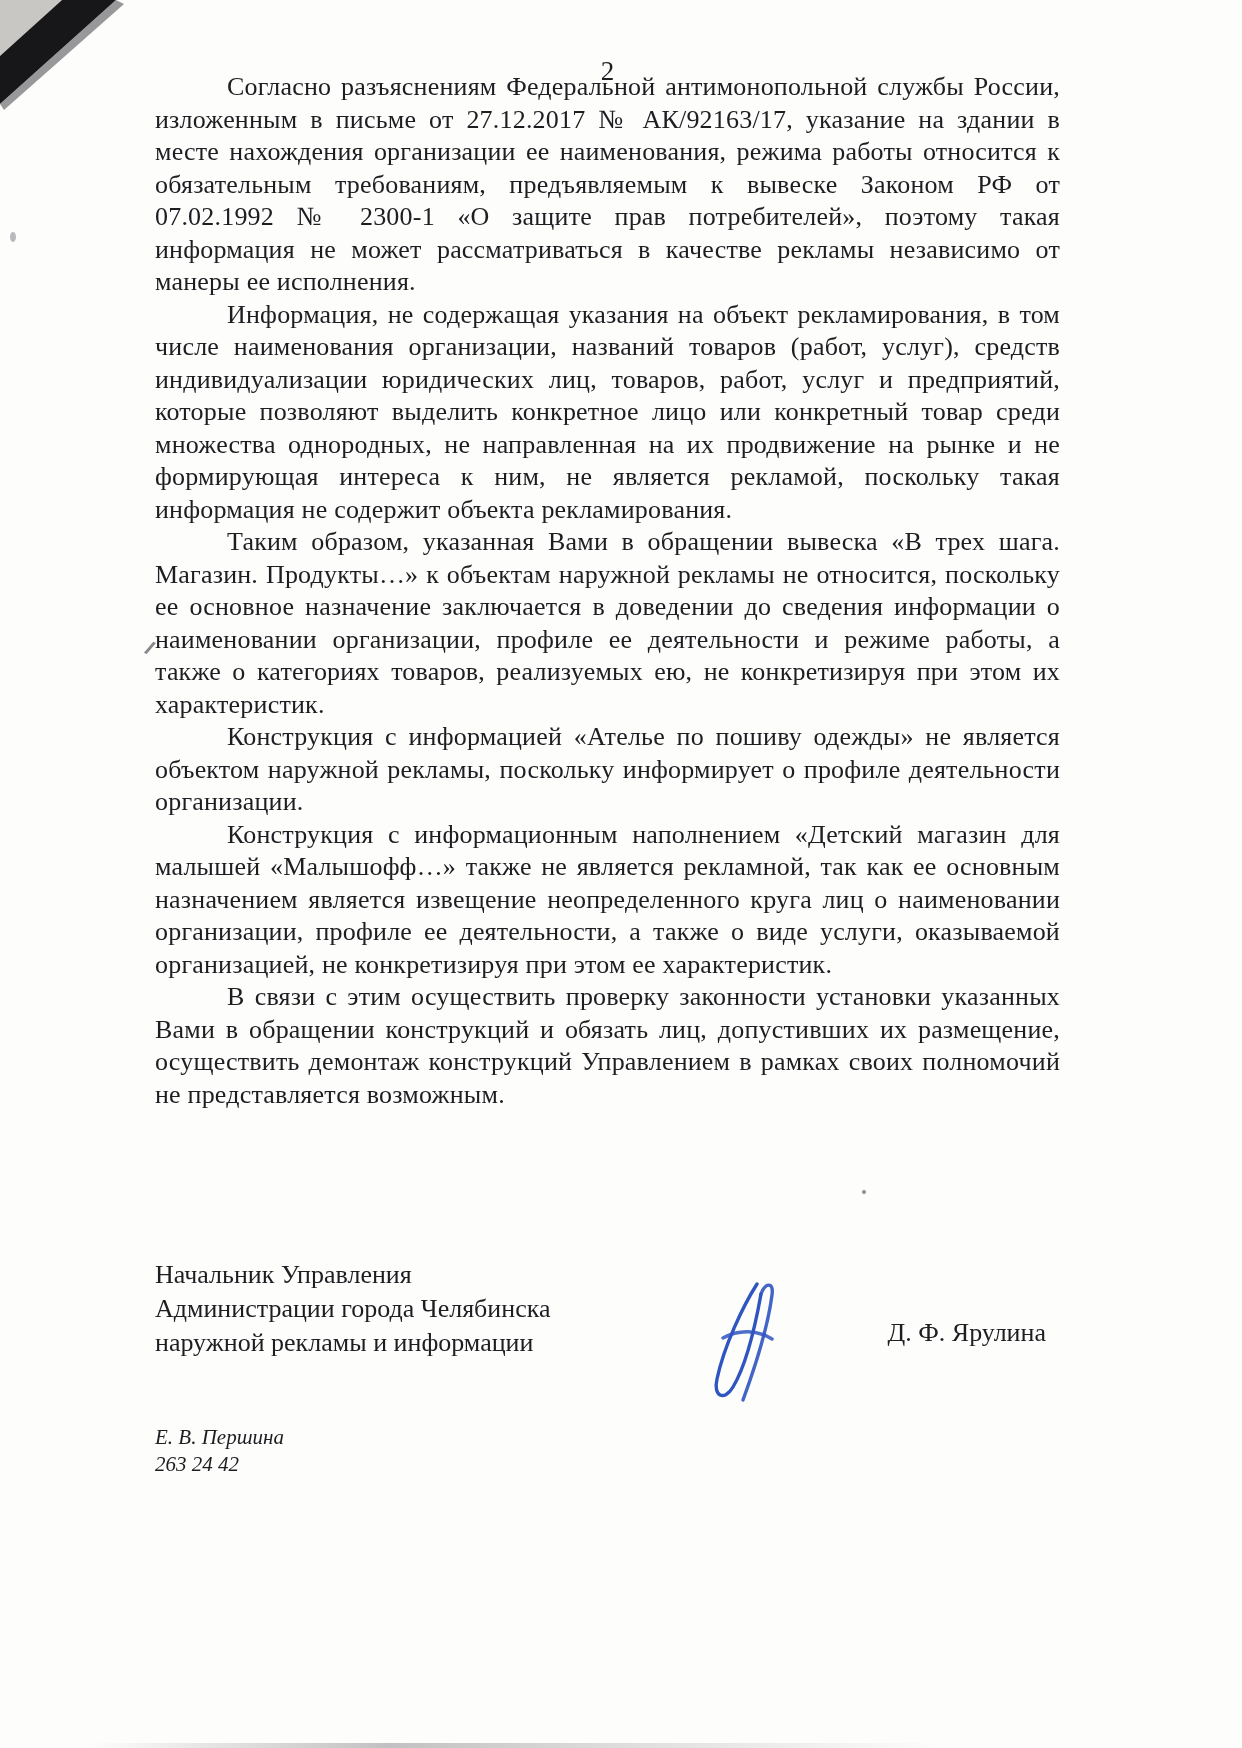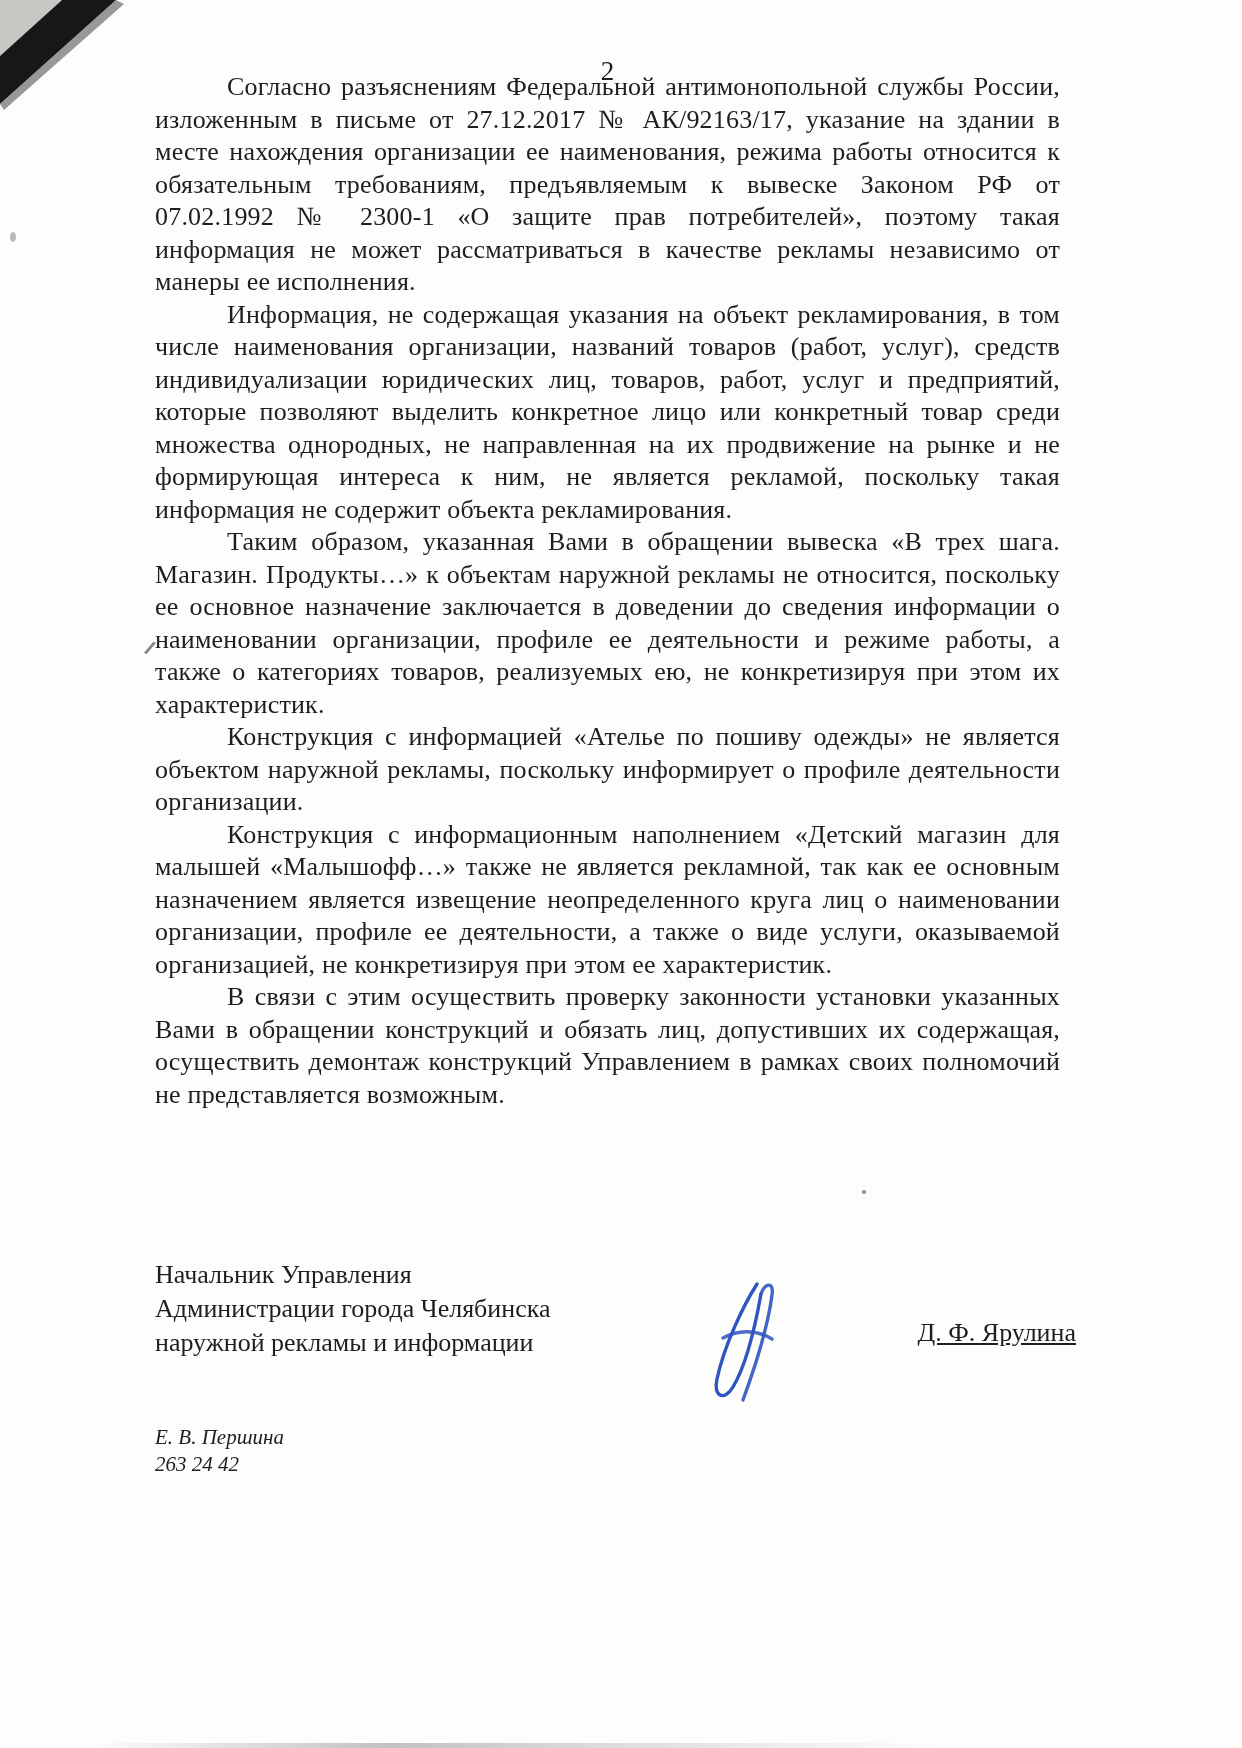--- a/index.html
+++ b/index.html
@@ -63,40 +63,39 @@
     height: 4px;
     border-radius: 50%;
     background: #8a8a90;
   }
   .speckle.s1 { left: 862px; top: 1190px; }
   .speckle.s2 { left: 10px;  top: 232px; width: 6px; height: 10px; background:#b9b9bd; }
   .signature-block {
     position: absolute;
     top: 1258px;
     left: 155px;
-    right: 166px;
+    right: 196px;
     height: 150px;
     font-size: 26px;
   }
   .sign-titles {
     line-height: 34px;
   }
   .handwritten-signature {
     position: absolute;
     left: 540px;
     top: 18px;
     width: 110px;
     height: 130px;
   }
   .sign-name {
     position: absolute;
     right: 0;
     top: 60px;
     white-space: nowrap;
-    text-decoration: underline;
   }
   .executor {
     position: absolute;
     left: 155px;
     top: 1424px;
     font-size: 21px;
     line-height: 27px;
     font-style: italic;
   }
   .bottom-smudge {
@@ -121,21 +120,21 @@
   </svg>
 
   <div class="page-number">2</div>
 
   <div class="content">
     <p>Согласно разъяснениям Федеральной антимонопольной службы России, изложенным  в письме от 27.12.2017 № АК/92163/17, указание на здании в месте нахождения организации ее наименования, режима работы относится к обязательным требованиям, предъявляемым к вывеске Законом РФ от 07.02.1992 № 2300-1 «О защите прав потребителей», поэтому такая информация не может рассматриваться в качестве рекламы независимо от манеры ее исполнения.</p>
     <p>Информация, не содержащая указания на объект рекламирования, в том числе наименования организации, названий товаров (работ, услуг), средств индивидуализации юридических лиц, товаров, работ, услуг и предприятий, которые позволяют выделить конкретное лицо или конкретный товар среди множества однородных, не направленная на их продвижение на рынке и не формирующая интереса к ним, не является рекламой, поскольку такая информация не содержит объекта рекламирования.</p>
     <p>Таким образом, указанная Вами в обращении вывеска «В трех шага. Магазин. Продукты…» к объектам наружной рекламы не относится, поскольку ее основное назначение заключается в доведении до сведения информации о наименовании организации, профиле ее деятельности и режиме работы, а также о категориях товаров, реализуемых ею, не конкретизируя при этом их характеристик.</p>
     <p>Конструкция с информацией «Ателье по пошиву одежды» не является объектом наружной рекламы, поскольку информирует о профиле деятельности организации.</p>
     <p>Конструкция с информационным наполнением «Детский магазин для малышей «Малышофф…» также не является рекламной, так как ее основным назначением является извещение неопределенного круга лиц о наименовании организации, профиле ее деятельности, а также о виде услуги, оказываемой организацией, не конкретизируя при этом ее характеристик.</p>
-    <p>В связи с этим осуществить проверку законности установки указанных Вами в обращении конструкций и обязать лиц, допустивших их содержащая, осуществить демонтаж конструкций Управлением в рамках своих полномочий не представляется возможным.</p>
+    <p>В связи с этим осуществить проверку законности установки указанных Вами в обращении конструкций и обязать лиц, допустивших их размещение, осуществить демонтаж конструкций Управлением в рамках своих полномочий не представляется возможным.</p>
   </div>
 
   <div class="left-margin-artifact"></div>
   <div class="speckle s1"></div>
   <div class="speckle s2"></div>
 
   <div class="signature-block">
     <div class="sign-titles">
       <div>Начальник Управления</div>
       <div>Администрации города Челябинска</div>

